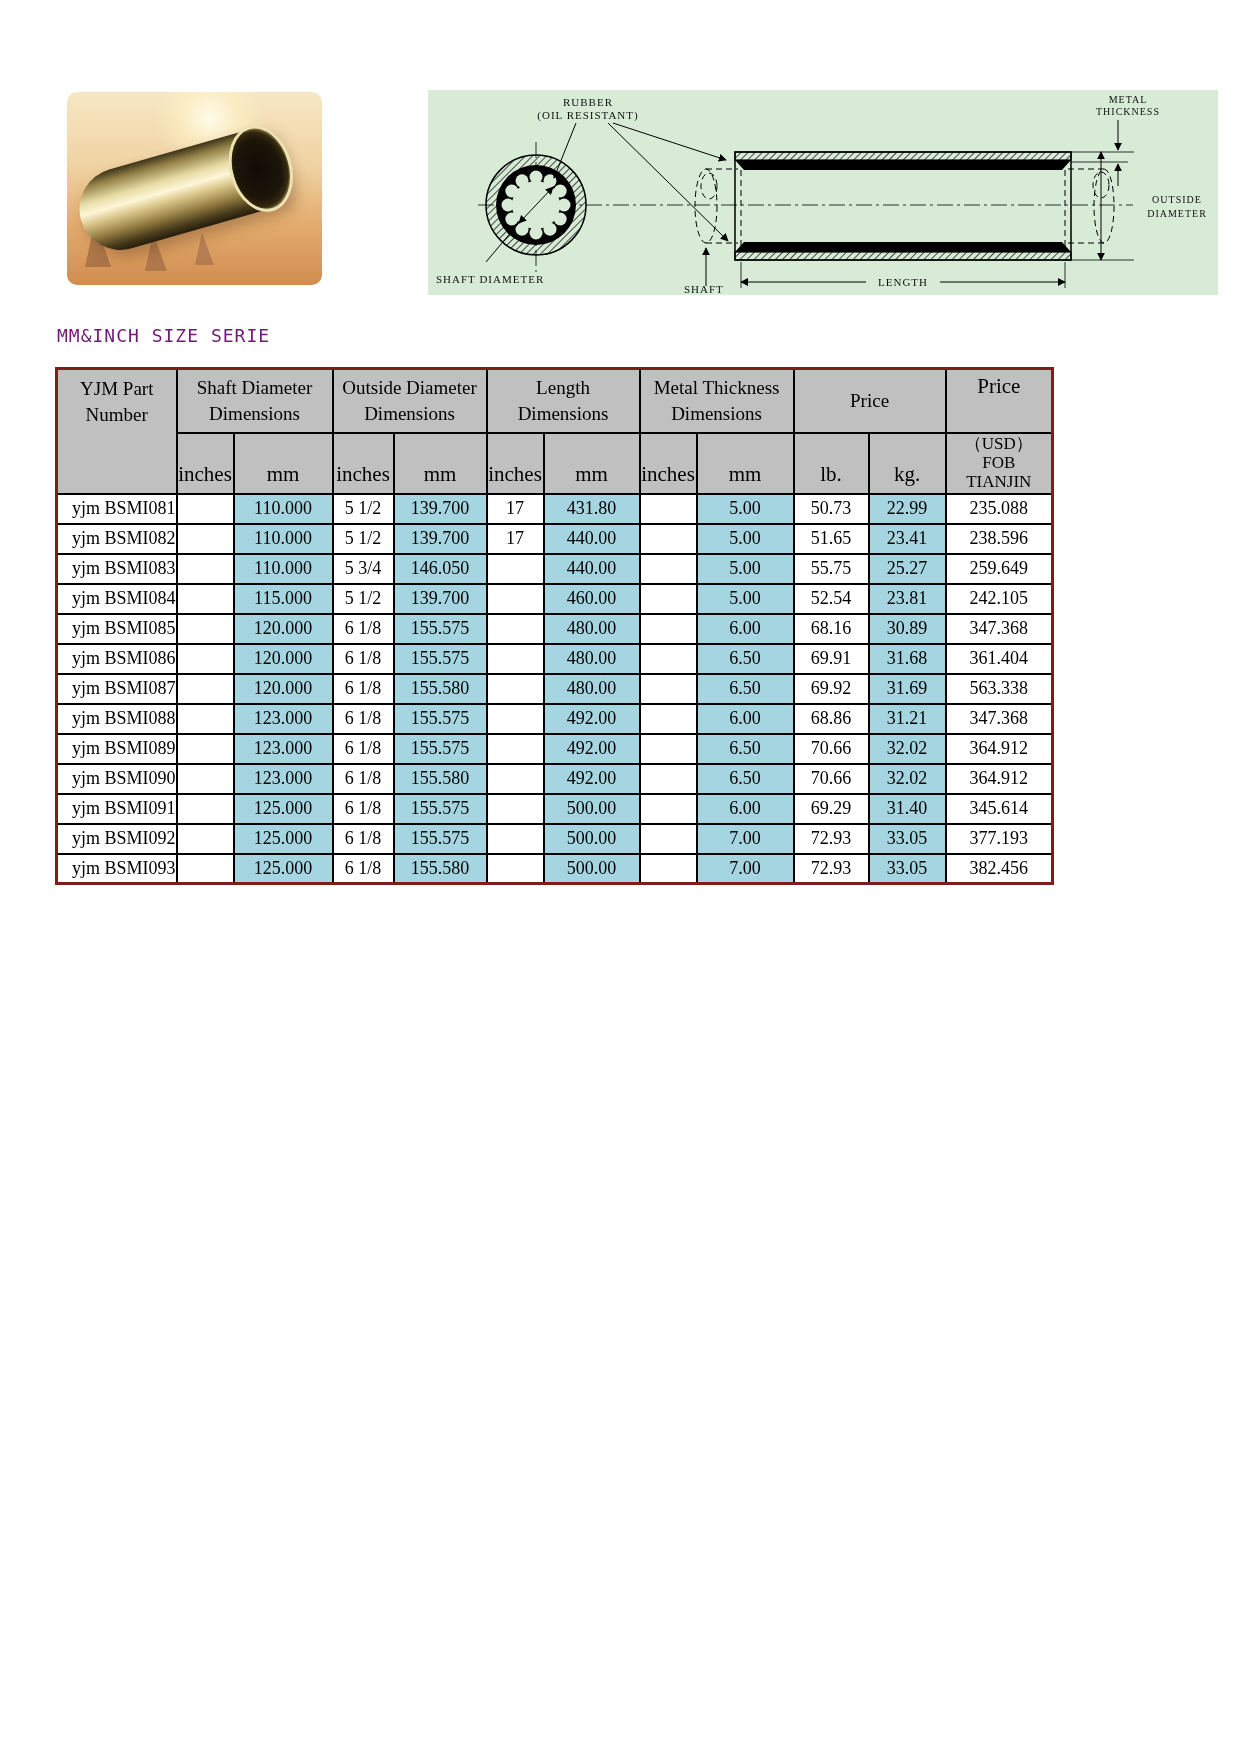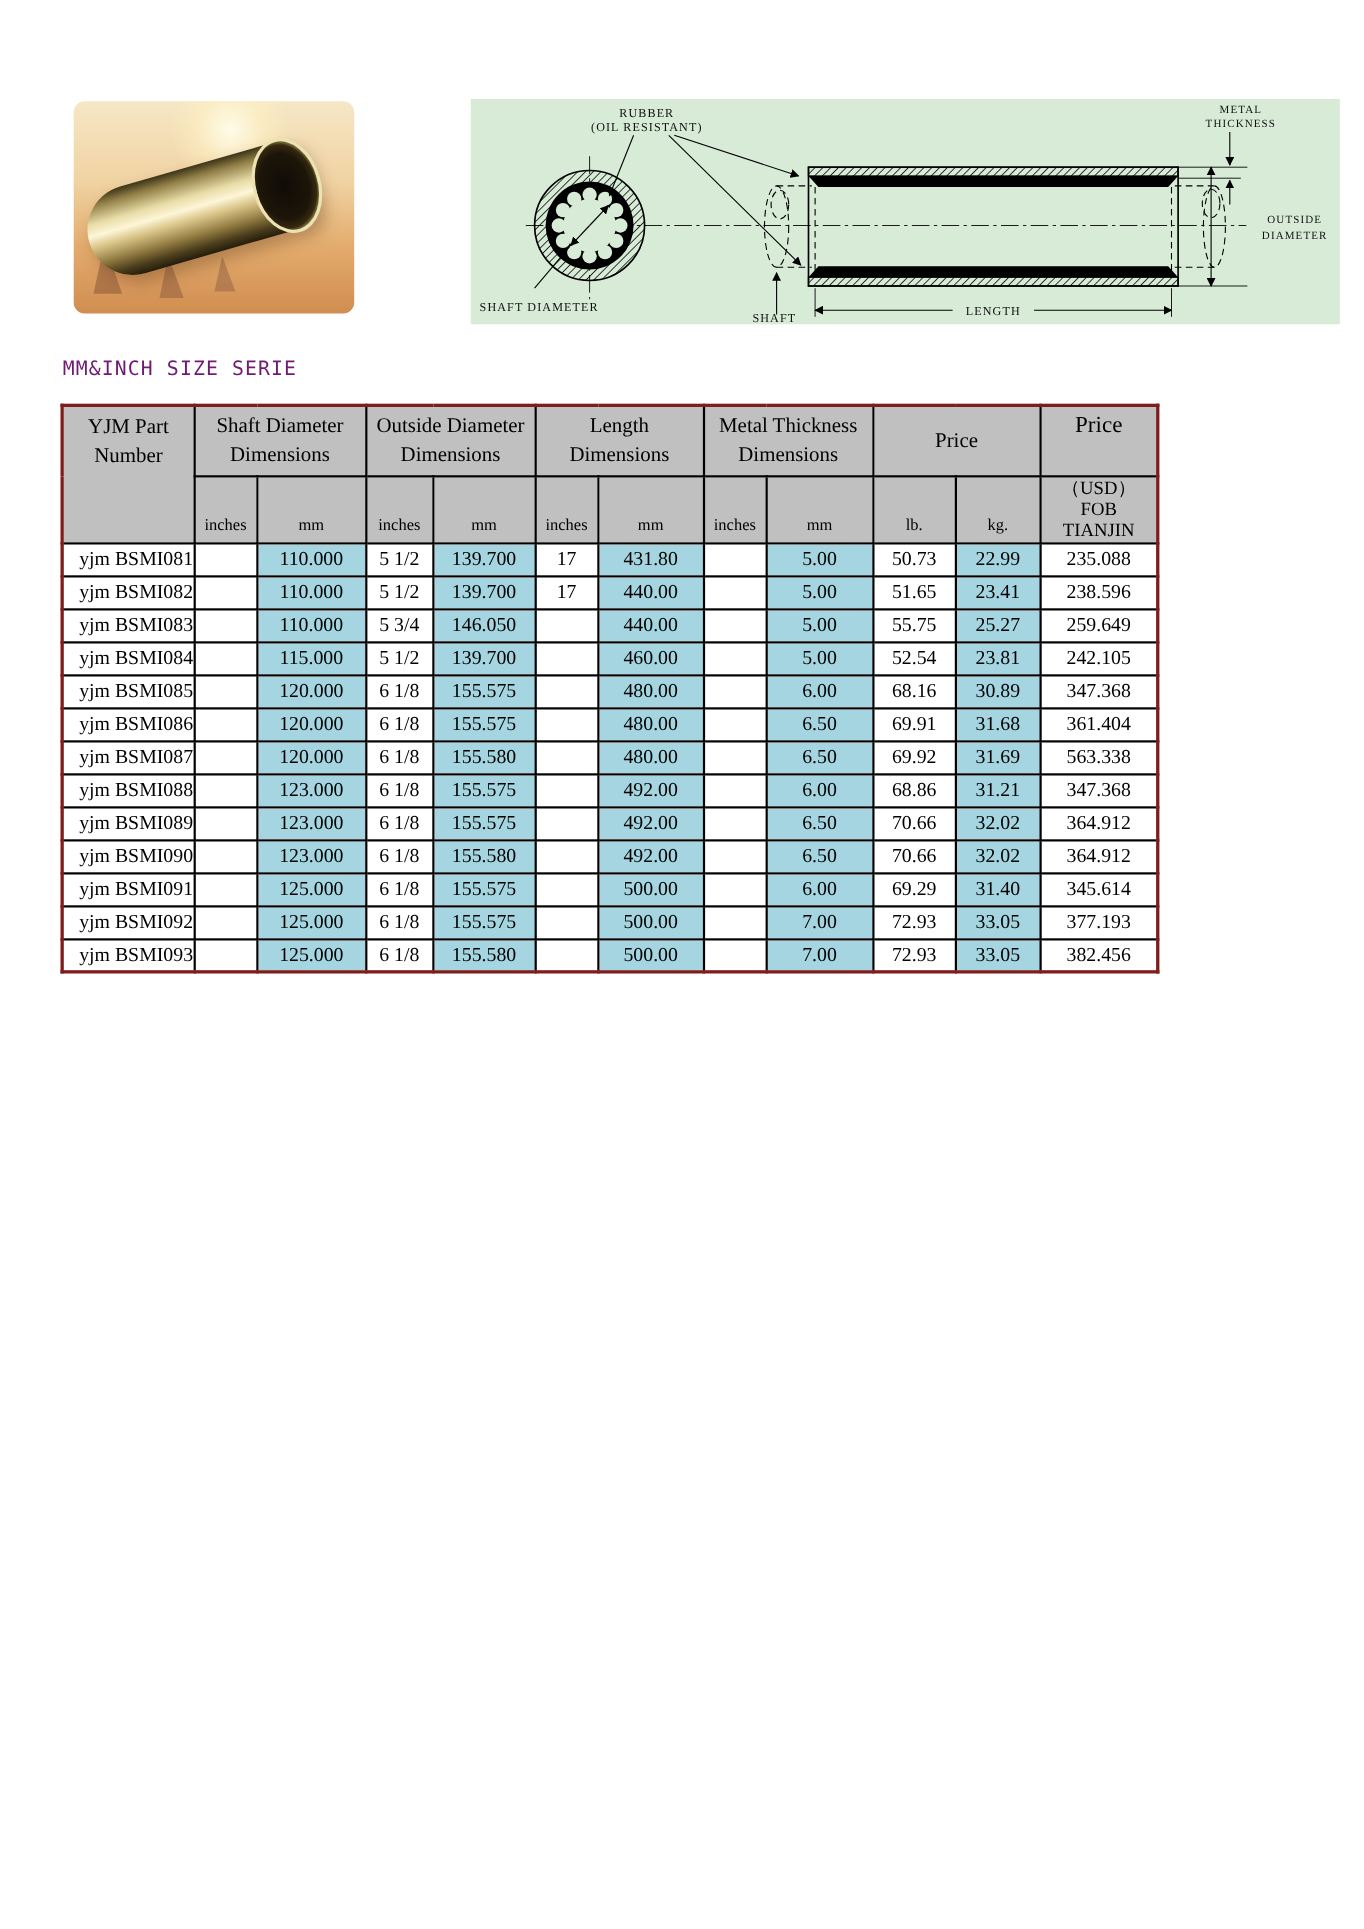--- a/index.html
+++ b/index.html
@@ -35,21 +35,21 @@
           font-family:"DejaVu Sans Mono", monospace; font-size:18px; letter-spacing:1px; color:#701a75; }
 
   
   table.sizes { position:absolute; left:55px; top:367px; width:996px;
           border-collapse:collapse; table-layout:fixed;
           border:3px solid #7f1d1d; font-family:"Liberation Serif", serif; }
   table.sizes th, table.sizes td { border:2px solid #000; overflow:hidden; }
   table.sizes thead th { background:#c0c0c0; font-weight:normal; text-align:center; }
   th.group { border-bottom:0; font-size:19px; line-height:26px; height:64px; vertical-align:middle; }
   th.part-head { font-size:19px; line-height:26px; vertical-align:top; padding-top:6px; }
-  th.sub { border-top:0; font-size:15px; height:54px; vertical-align:bottom; padding-bottom:6px; }
+  th.sub { border-top:0; font-size:21px; height:54px; vertical-align:bottom; padding-bottom:6px; }
   th.price-head { border-bottom:2px solid #000; height:64px; font-size:21px; vertical-align:top; padding-top:4px; }
   th.price-sub { border-top:0; font-size:17px; line-height:19px; vertical-align:middle; padding-bottom:2px; }
   table.sizes tbody td { height:30px; font-size:18px; text-align:center; background:#ffffff; }
   table.sizes tbody td.part { text-align:right; padding-left:4px; }
   table.sizes tbody td.blue { background:#a4d5e0; }
 </style>
 </head>
 <body>
 
 <div class="photo">

